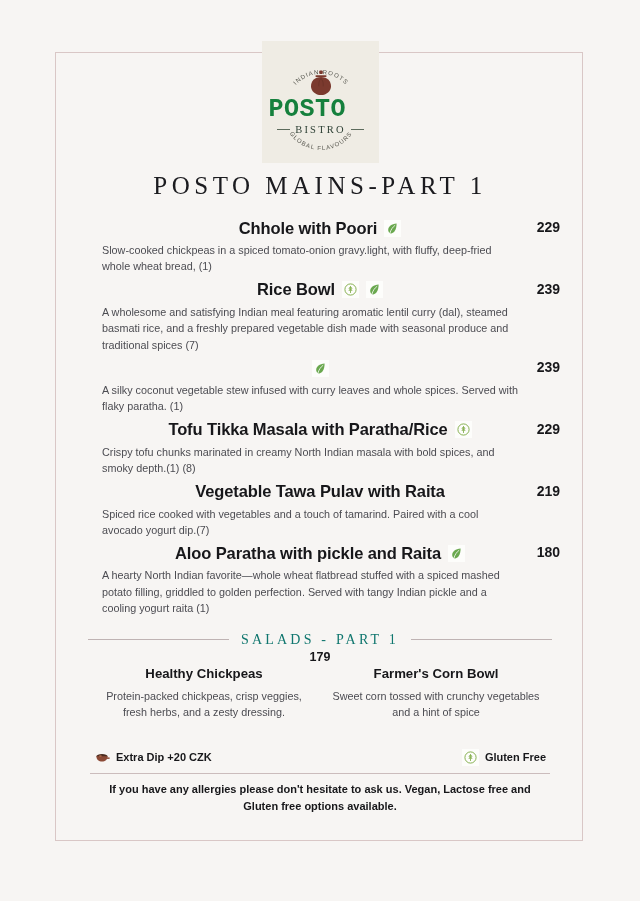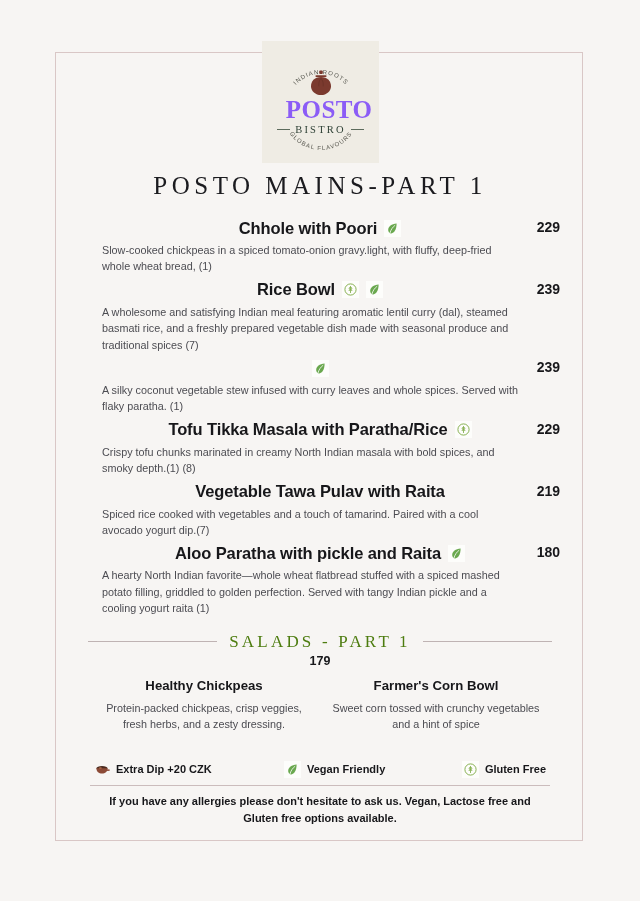--- a/index.html
+++ b/index.html
@@ -34,26 +34,26 @@
     z-index: 3;
   }
   .logo-inner { position: relative; width: 104px; height: 104px; }
   .logo-arc-top, .logo-arc-bottom {
     position: absolute; left: 0; width: 104px; height: 104px;
     font-size: 5.6px; letter-spacing: 0.6px; fill: #4a4a44;
   }
   .pot { position: absolute; left: 50%; top: 20px; transform: translateX(-50%); }
   .posto-word {
     position: absolute; left: 0; right: 0; top: 47px;
-    text-align: right;
-    font-family: Liberation Serif, serif;
+    text-align: left;
+    font-family: Liberation Mono, monospace;
     font-weight: bold;
     font-size: 25px;
     letter-spacing: 0.5px;
-    color: #8b5cf6;
+    color: #15803d;
     line-height: 1;
   }
   .bistro-row {
     position: absolute; left: 0; right: 0; top: 74px;
     display: flex; align-items: center; justify-content: center; gap: 5px;
   }
   .bistro-row .dash { width: 13px; height: 1px; background: #5c6b5c; }
   .bistro-word {
     font-family: "Liberation Serif", serif;
     font-size: 10.5px; letter-spacing: 2.2px; color: #2f4136; font-weight: normal;
@@ -119,35 +119,35 @@
   .tile svg { display: block; }
 
   
   .salads-div {
     display: flex; align-items: center; gap: 12px;
     margin-top: 15px;
   }
   .salads-div .rule { flex: 1; height: 1px; background: #bfb3b3; }
   .salads-title {
     font-family: "Liberation Serif", serif;
-    font-size: 17px;
+    font-size: 14px;
     letter-spacing: 3.2px;
-    color: #4d7c0f;
+    color: #0f766e;
     white-space: nowrap;
   }
   .salads-price {
     text-align: center;
     font-size: 12.5px;
     font-weight: bold;
     color: #17171a;
     margin-top: 2px;
   }
   .salad-cols {
     display: flex;
-    margin-top: 10px;
+    margin-top: 2px;
     justify-content: center;
   }
   .salad-col { flex: 1; text-align: center; padding: 0 6px; }
   .salad-name {
     font-size: 13.2px; font-weight: bold; color: #17171a;
     margin-bottom: 7px;
   }
   .salad-desc {
     font-size: 10.8px; line-height: 1.52; color: #4c4c52;
   }
@@ -331,29 +331,20 @@
     <div class="legend">
       <div class="legend-item first">
         <svg width="16" height="12" viewBox="0 0 16 12">
           <ellipse cx="8" cy="5.2" rx="5.6" ry="2.1" fill="#4a2a1e"></ellipse>
           <path d="M2.4 5.2 C2.4 8.6 4.9 10.6 8 10.6 C11.1 10.6 13.6 8.6 13.6 5.2 Z" fill="#8c4a36"></path>
           <path d="M13 6.4 h2.6 v1.5 h-2.6 z" fill="#8c4a36"></path>
           <ellipse cx="6.4" cy="5" rx="1.5" ry="0.7" fill="#c77b55" opacity="0.85"></ellipse>
         </svg>
         <span>Extra Dip  +20 CZK</span>
       </div>
-      <div class="legend-item second">
-        <span class="tile">
-          <svg width="13" height="13" viewBox="0 0 13 13">
-            <path d="M10.6 1.6 C10.6 7.4 8.2 11.4 5.3 11.4 C3.4 11.4 2.2 9.9 2.2 8 C2.2 4.4 5.6 2.1 10.6 1.6 Z" fill="#6aa84f"></path>
-            <path d="M9.2 3.2 C6.6 5.1 4.8 7.8 3.9 11.2" stroke="#ffffff" stroke-width="0.8" fill="none"></path>
-          </svg>
-        </span>
-        <span>Vegan Friendly</span>
-      </div>
       <span class="legend-sep"></span>
       <div class="legend-item">
         <span class="tile">
           <svg width="13" height="13" viewBox="0 0 13 13">
             <circle cx="6.5" cy="6.5" r="5.6" fill="none" stroke="#7aa83f" stroke-width="0.9"></circle>
             <path d="M6.5 3 L6.5 10" stroke="#7aa83f" stroke-width="0.8"></path>
             <path d="M6.5 4.3 C5.2 4.3 4.6 5 4.6 5.8 C5.9 5.8 6.5 5.1 6.5 4.3 Z" fill="#7aa83f"></path>
             <path d="M6.5 4.3 C7.8 4.3 8.4 5 8.4 5.8 C7.1 5.8 6.5 5.1 6.5 4.3 Z" fill="#7aa83f"></path>
             <path d="M6.5 6.3 C5.2 6.3 4.6 7 4.6 7.8 C5.9 7.8 6.5 7.1 6.5 6.3 Z" fill="#7aa83f"></path>
             <path d="M6.5 6.3 C7.8 6.3 8.4 7 8.4 7.8 C7.1 7.8 6.5 7.1 6.5 6.3 Z" fill="#7aa83f"></path>

